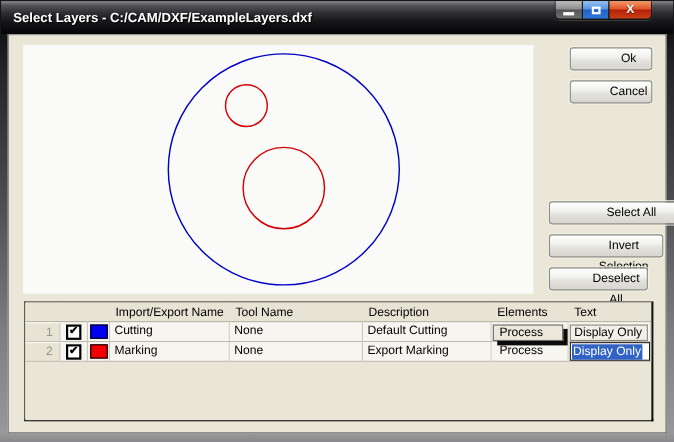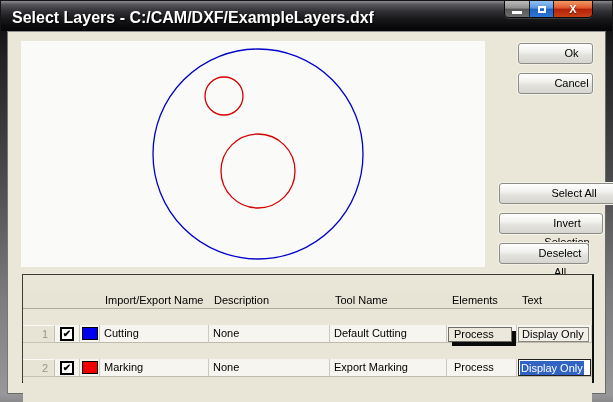--- a/index.html
+++ b/index.html
@@ -2,21 +2,21 @@
 <html><head>
 <meta charset="utf-8">
 <style>
   html,body{margin:0;padding:0;background:#444;}
   *{box-sizing:border-box;font-family:"Liberation Sans",sans-serif;}
   .window{position:relative;width:613px;height:402px;overflow:hidden;
     background:linear-gradient(180deg,#151517 31px,#232325 60px,#4c4c4e 180px,#7d7d7f 300px,#98989a 394px,#8a8a8c 402px);
     outline:1px solid #000;}
   .titlebar{position:absolute;left:1px;top:1px;width:611px;height:30px;
     background:linear-gradient(180deg,#8b8b90 0%,#55555a 12%,#303034 35%,#18181b 60%,#0a0a0c 85%,#050506 100%);}
-  .title-text{position:absolute;left:11px;top:8px;color:#fff;font-size:16px;font-weight:bold;
+  .title-text{position:absolute;left:11px;top:8px;color:#fff;font-size:12px;font-weight:bold;
     text-shadow:1px 1px 1px #000;white-space:nowrap;}
   .tb-buttons{position:absolute;left:503px;top:0;width:89px;height:17px;display:flex;
     border:1px solid #0a0a0a;border-top:none;border-radius:0 0 5px 5px;overflow:hidden;
     box-shadow:0 1px 0 rgba(255,255,255,.15);}
   .tb-btn{height:100%;display:flex;align-items:center;justify-content:center;position:relative;}
   .tb-min{width:24px;background:linear-gradient(180deg,#bdbdbd 0%,#8e8e8e 45%,#565656 50%,#6e6e6e 100%);}
   .tb-max{width:24px;background:linear-gradient(180deg,#93c2f2 0%,#5b95e0 45%,#1f62c6 50%,#2d77d8 100%);border-left:1px solid #1a1a1a;}
   .tb-close{width:39px;background:linear-gradient(180deg,#f29a66 0%,#e0552a 45%,#b52008 50%,#c84018 100%);border-left:1px solid #1a1a1a;}
   .glyph-min{width:10px;height:3px;background:#fff;margin-top:7px;}
   .glyph-max{width:8px;height:7px;border:2px solid #fff;background:transparent;}
@@ -27,21 +27,21 @@
   .btn{position:absolute;height:21px;font-size:11px;color:#000;text-align:center;line-height:19px;
     background:linear-gradient(180deg,#ffffff 0%,#f1f1ee 40%,#e2e1db 60%,#d6d5cf 100%);
     border:1px solid #8d8d88;border-radius:3px;box-shadow:0 0 0 1px #f4f2e8;cursor:default;padding-left:32px;}
   .btn-ok{left:510px;top:11px;width:75px;}
   .btn-cancel{left:510px;top:41px;width:75px;}
   .btn-selectall{left:491px;top:151px;width:118px;}
   .btn-invert{left:491px;top:181px;width:104px;}
   .btn-deselect{left:491px;top:211px;width:90px;}
   .grid{position:absolute;left:14px;top:242px;width:572px;height:109px;background:#e9e6d8;
     border:1px solid #3c3c38;border-right:2px solid #101010;border-bottom:2px solid #101010;font-size:11px;}
-  .grid-row{display:grid;grid-template-columns:32px 25px 20px 109px 121px 117px 70px 75px;height:18px;margin-top:16px;}
+  .grid-row{display:grid;grid-template-columns:32px 25px 20px 109px 121px 117px 70px 75px;height:18px;}
   .hdr-cell{background:#e7e4d6;color:#000;padding:3px 0 0 5px;border-bottom:1px solid #aeab9e;overflow:hidden;white-space:nowrap;}
   .hdr-blank{background:#e7e4d6;border-bottom:1px solid #aeab9e;}
   .num-cell{background:#e7e4d6;color:#97958b;text-align:right;padding:2px 6px 0 0;
     border-right:1px solid #c6c3b6;border-bottom:1px solid #c6c3b6;border-top:1px solid #fbfaf6;}
   .data-cell{background:#f6f5ef;border-right:1px solid #cdcabd;border-bottom:1px solid #bebbae;
     padding:2px 0 0 4px;overflow:visible;white-space:nowrap;position:relative;}
   .cell-center{display:flex;align-items:center;justify-content:center;padding:0;}
   .checkbox{width:14px;height:14px;border:2px solid #000;background:#fff;display:flex;
     align-items:center;justify-content:center;font-size:10px;font-weight:bold;color:#000;line-height:1;}
   .swatch{width:16px;height:13px;border:1px solid #000;}
@@ -89,22 +89,22 @@
     <div class="btn btn-invert">Invert Selection</div>
     <div class="btn btn-deselect">Deselect All</div>
 
     <div class="grid">
 
       <div class="grid-row">
         <div class="hdr-blank"></div>
         <div class="hdr-blank"></div>
         <div class="hdr-blank"></div>
         <div class="hdr-cell">Import/Export Name</div>
+        <div class="hdr-cell">Tool Name</div>
         <div class="hdr-cell">Description</div>
-        <div class="hdr-cell">Tool Name</div>
         <div class="hdr-cell">Elements</div>
         <div class="hdr-cell">Text</div>
       </div>
 
       <div class="grid-row">
         <div class="num-cell">1</div>
         <div class="data-cell cell-center">
           <div class="checkbox">
             <span>✔</span>
           </div>

